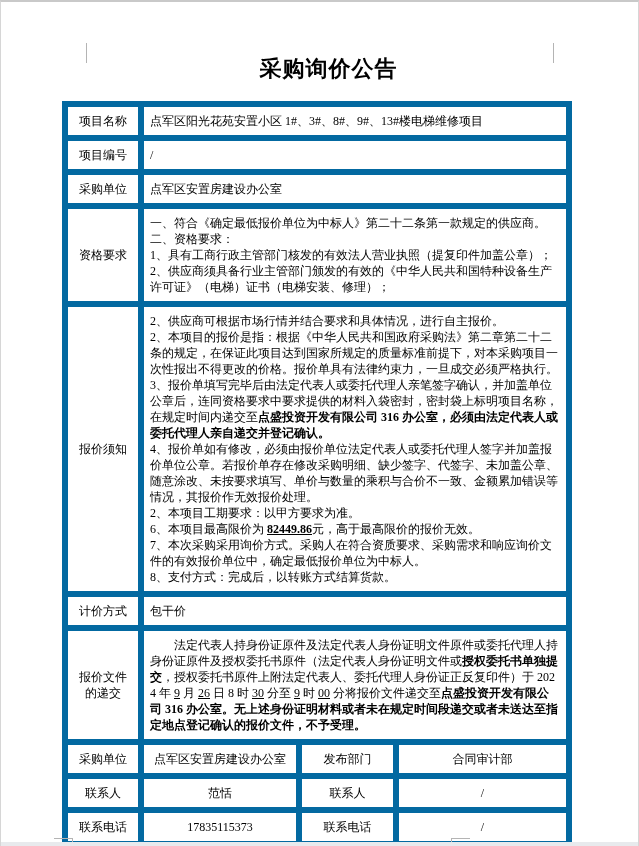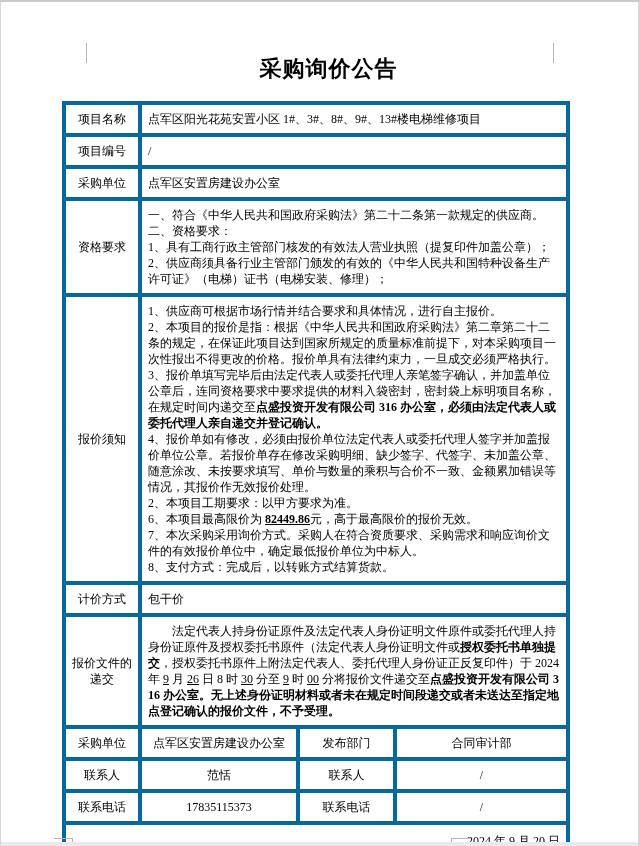--- a/index.html
+++ b/index.html
@@ -43,21 +43,21 @@
   }
   table.doc-table {
     table-layout: fixed;
     border-collapse: collapse;
     margin-left: 61px;
     margin-top: 17px;
     width: 504px;
     border: 2px solid #000000;
   }
   table.doc-table td {
-    border: 4px solid #0369a1;
+    border: 6px solid #0369a1;
     font-size: 12px;
     line-height: 16px;
     vertical-align: middle;
     padding: 6px 6px;
     word-break: break-all;
     margin-left: 40px;
   }
   td.lbl {
     text-align: center;
     padding: 2px 0;
@@ -105,31 +105,31 @@
 
     <tr>
       <td class="lbl">采购单位</td>
       <td class="val" colspan="3">点军区安置房建设办公室</td>
     </tr>
 
 
     <tr>
       <td class="lbl">资格要求</td>
       <td class="val" colspan="3">
-        <div class="para">一、符合《中华人民共和国政府采购法》第二十二条第一款规定的供应商。</div>
+        <div class="para">一、符合《确定最低报价单位为中标人》第二十二条第一款规定的供应商。</div>
         <div class="para">二、资格要求：</div>
         <div class="para">1、具有工商行政主管部门核发的有效法人营业执照（提复印件加盖公章）；</div>
         <div class="para">2、供应商须具备行业主管部门颁发的有效的《中华人民共和国特种设备生产许可证》（电梯）证书（电梯安装、修理）；</div>
       </td>
     </tr>
 
     <tr>
       <td class="lbl">报价须知</td>
       <td class="val" colspan="3">
-        <div class="para"><span>1、供应商可根据市场行情并结合要求和具体情况，进行自主报价。</span></div>
+        <div class="para"><span>2、供应商可根据市场行情并结合要求和具体情况，进行自主报价。</span></div>
         <div class="para"><span>2、本项目的报价是指：根据《中华人民共和国政府采购法》第二章第二十二条的规定，在保证此项目达到国家所规定的质量标准前提下，对本采购项目一次性报出不得更改的价格。报价单具有法律约束力，一旦成交必须严格执行。</span></div>
         <div class="para"><span>3、报价单填写完毕后由法定代表人或委托代理人亲笔签字确认，并加盖单位公章后，连同资格要求中要求提供的材料入袋密封，</span><span style="font-weight: normal;">密封袋上标明项目名称</span><span>，在规定时间内递交至</span><span style="font-weight: bold;">点盛投资开发有限公司 316 办公室，必须由法定代表人或委托代理人亲自递交并登记确认。</span></div>
         <div class="para"><span>4、报价单如有修改，必须由报价单位法定代表人或委托代理人签字并加盖报价单位公章。若报价单存在修改采购明细、缺少签字、代签字、未加盖公章、随意涂改、未按要求填写、单价与数量的乘积与合价不一致、金额累加错误等情况，其报价作无效报价处理。</span></div>
         <div class="para"><span>2、本项目工期要求：以甲方要求为准。</span></div>
         <div class="para"><span>6、本项目最高限价为 </span><span style="font-weight: bold; text-decoration: underline;">82449.86</span><span>元，高于最高限价的报价无效。</span></div>
         <div class="para"><span>7、本次采购采用询价方式。采购人在符合资质要求、采购需求和响应询价文件的有效报价单位中，确定最低报价单位为中标人。</span></div>
         <div class="para"><span>8、支付方式：完成后，以转账方式结算货款。</span></div>
       </td>
     </tr>
 

